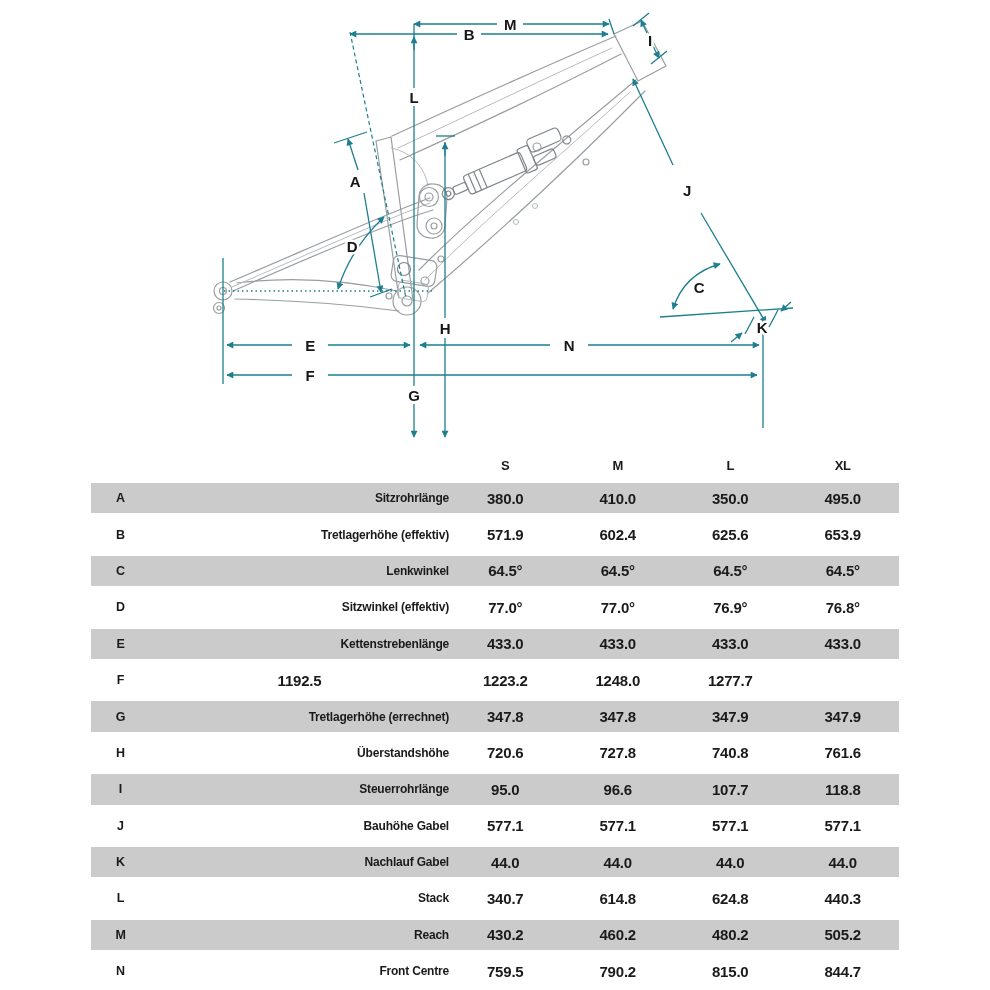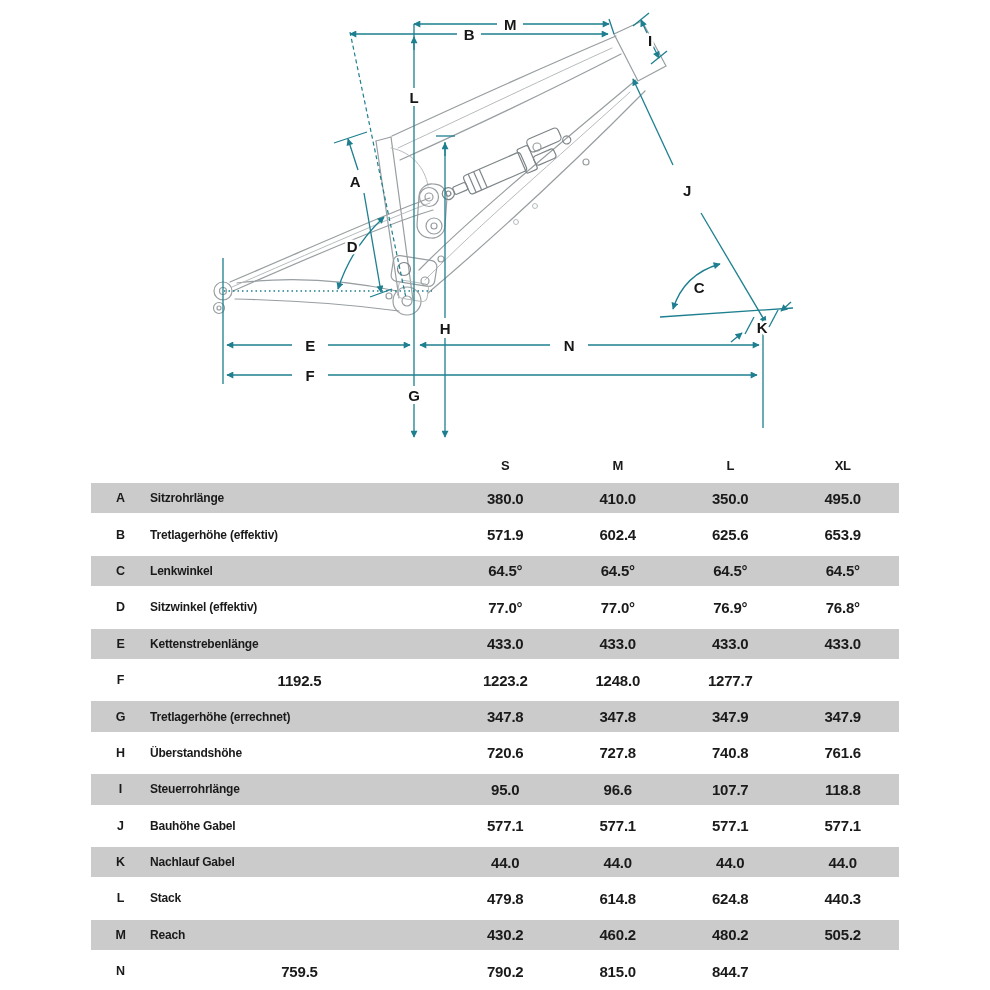--- a/index.html
+++ b/index.html
@@ -16,21 +16,21 @@
             stroke-linejoin:round;letter-spacing:-0.3px;}
   
   #geo-table{position:absolute;left:91px;top:450px;width:808px;color:#1a1a1a;}
   .thead,.trow{display:grid;grid-template-columns:59px 299px repeat(4,1fr);align-items:center;}
   .thead{height:30px;}
   .thead .cell{font-size:13px;font-weight:700;text-align:center;letter-spacing:-0.2px;}
   .trow{height:36.4px;box-sizing:border-box;}
   .trow:nth-child(odd){background:#cbcbcb;border-top:3px solid #ffffff;border-bottom:3px solid #ffffff;}
   .cell{font-weight:700;letter-spacing:-0.2px;}
   .cell.letter{text-align:center;font-size:12.5px;}
-  .cell.label{text-align:left;font-size:12px;}
+  .cell.label{text-align:right;font-size:12px;}
   .cell.val{text-align:center;font-size:15px;}
 </style>
 </head>
 <body>
 
 <svg id="diagram" width="990" height="450" viewBox="0 0 990 450">
   <defs>
     <marker id="arr" viewBox="0 0 10 10" refX="9" refY="5" markerWidth="9" markerHeight="7" orient="auto-start-reverse" markerUnits="userSpaceOnUse">
       <path d="M0,0 L10,5 L0,10 z" fill="#1d7f8f"></path>
     </marker>
@@ -281,37 +281,38 @@
       <div class="cell label">Nachlauf Gabel</div>
       <div class="cell val">44.0</div>
       <div class="cell val">44.0</div>
       <div class="cell val">44.0</div>
       <div class="cell val">44.0</div>
     </div>
 
     <div class="trow">
       <div class="cell letter">L</div>
       <div class="cell label">Stack</div>
-      <div class="cell val">479.8</div>
+      <div class="cell val">340.7</div>
       <div class="cell val">614.8</div>
       <div class="cell val">624.8</div>
       <div class="cell val">440.3</div>
     </div>
 
     <div class="trow">
       <div class="cell letter">M</div>
       <div class="cell label">Reach</div>
       <div class="cell val">430.2</div>
       <div class="cell val">460.2</div>
       <div class="cell val">480.2</div>
       <div class="cell val">505.2</div>
     </div>
 
     <div class="trow">
       <div class="cell letter">N</div>
+      <div class="cell label">Front Centre</div>
       <div class="cell val">759.5</div>
       <div class="cell val">790.2</div>
       <div class="cell val">815.0</div>
       <div class="cell val">844.7</div>
     </div>
 
   </div>
 </div>
 
 </body></html>

